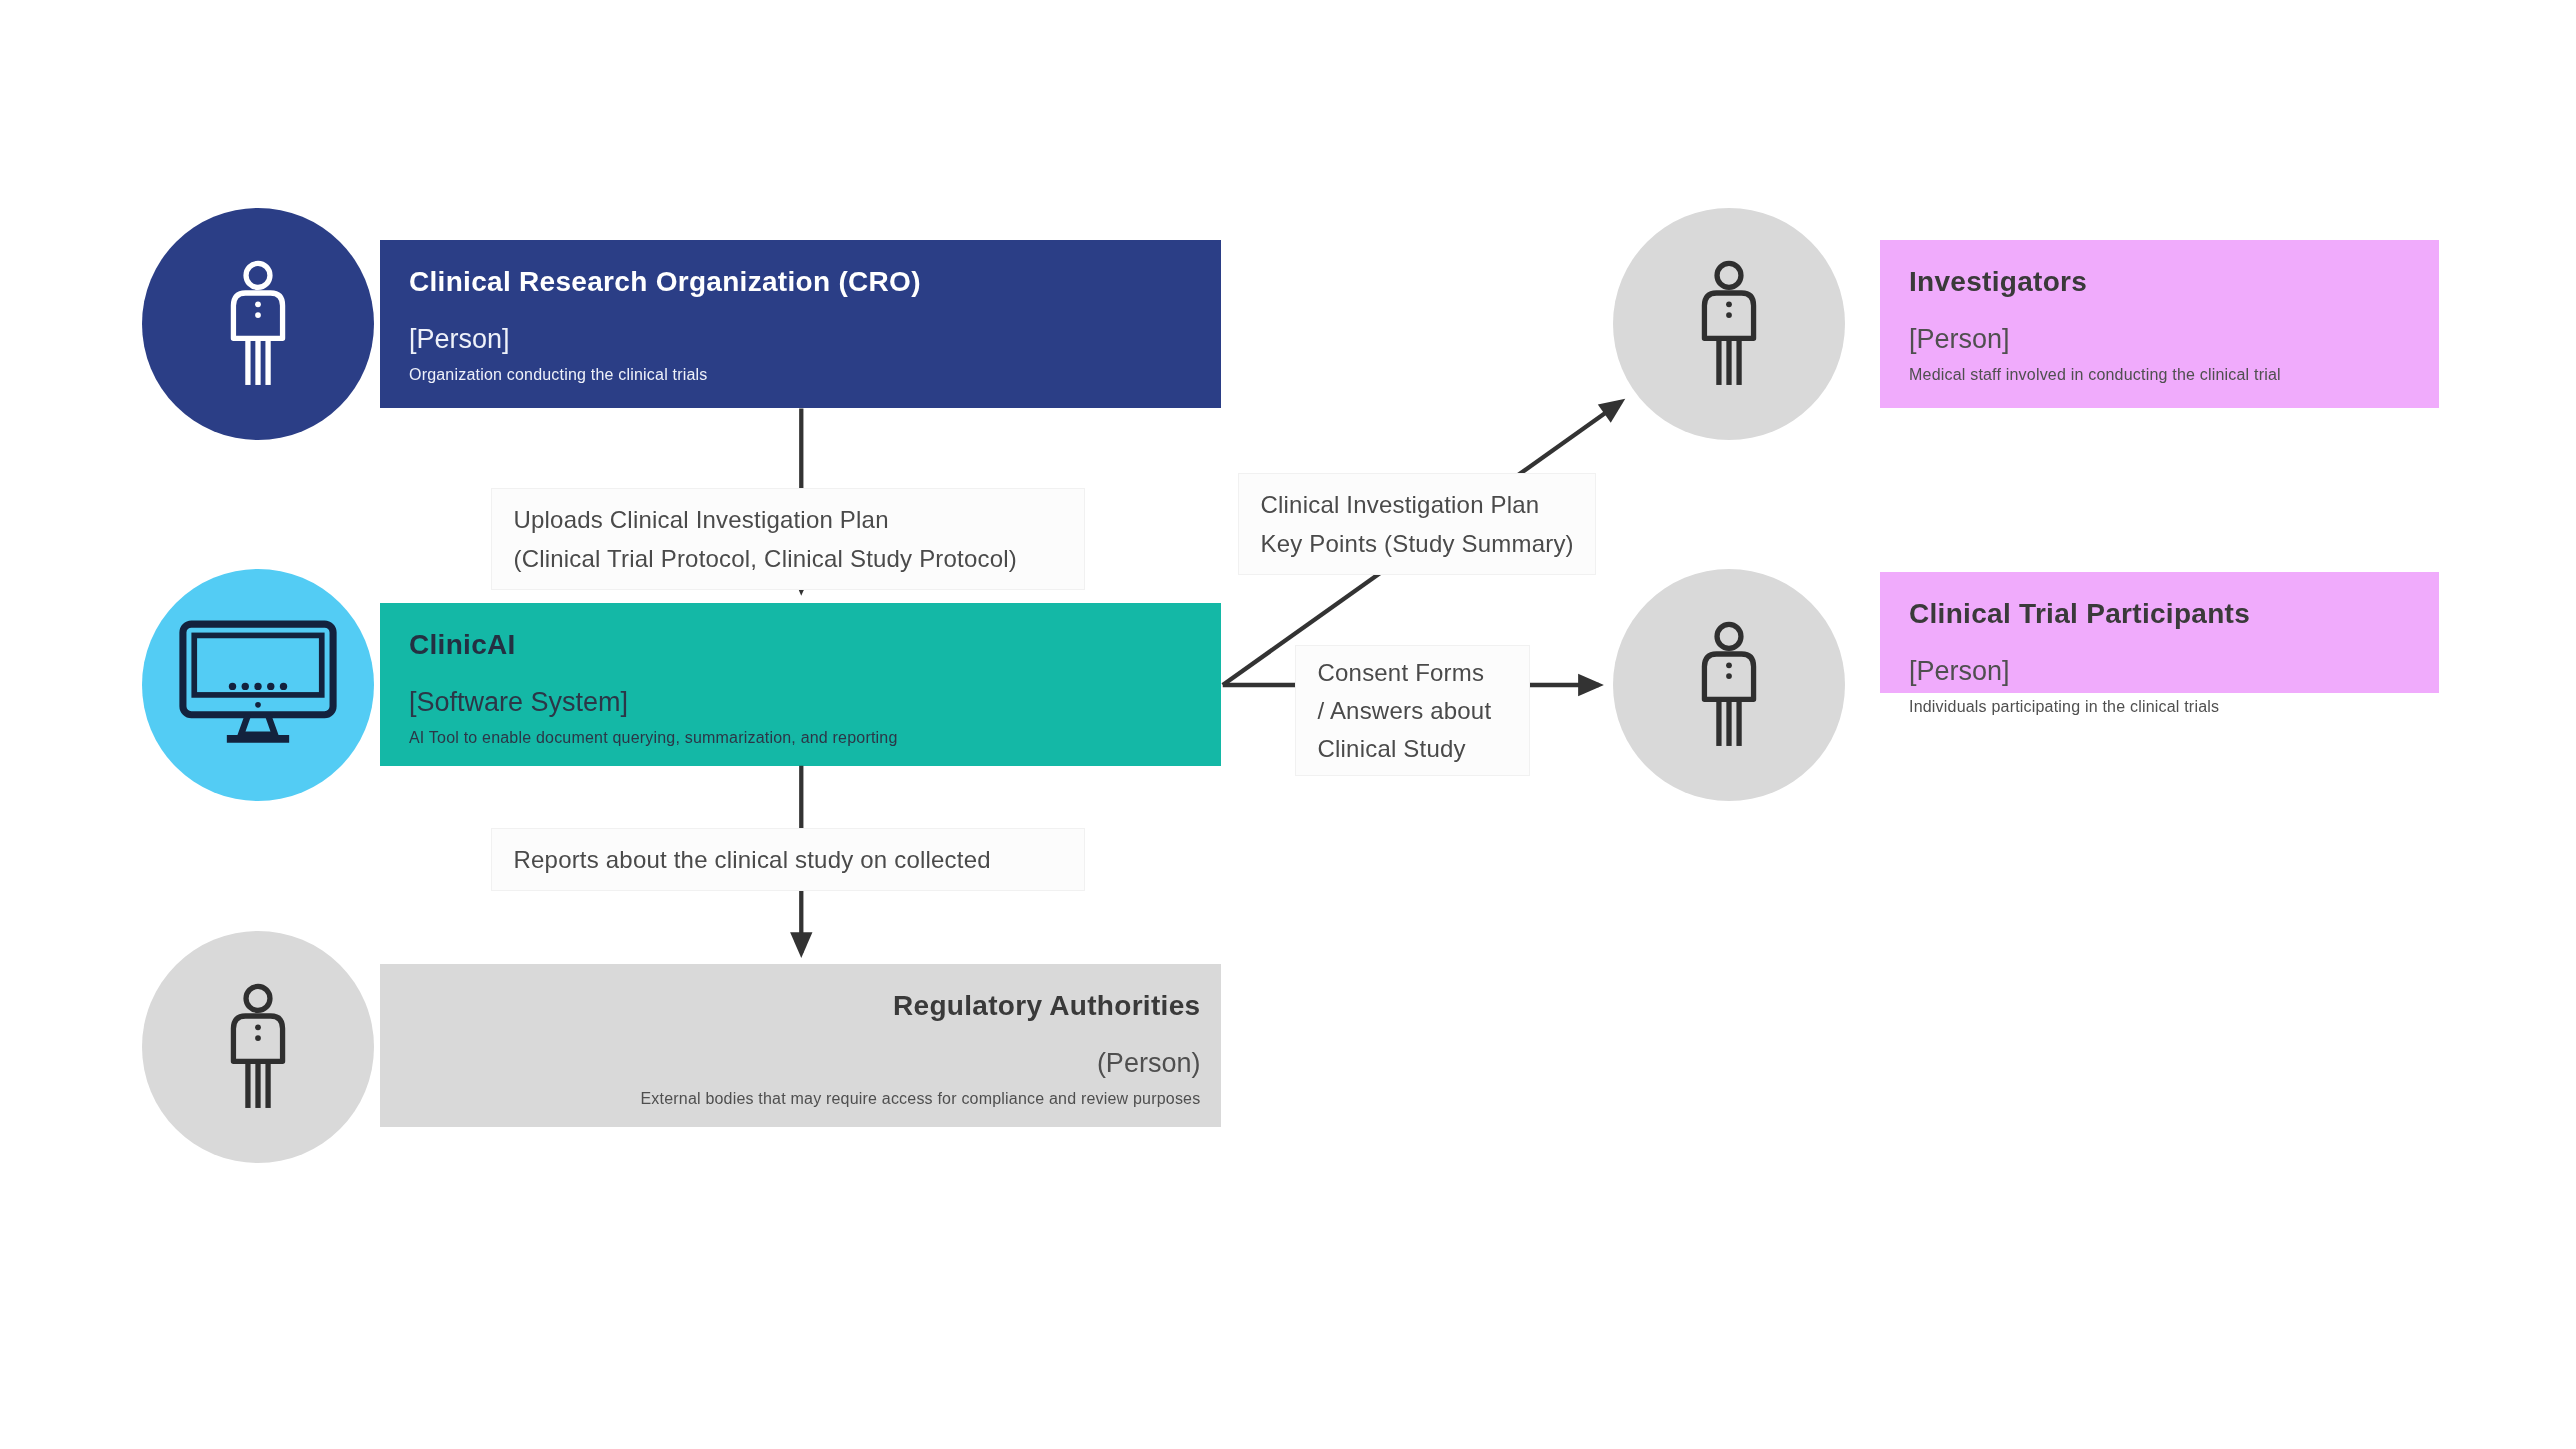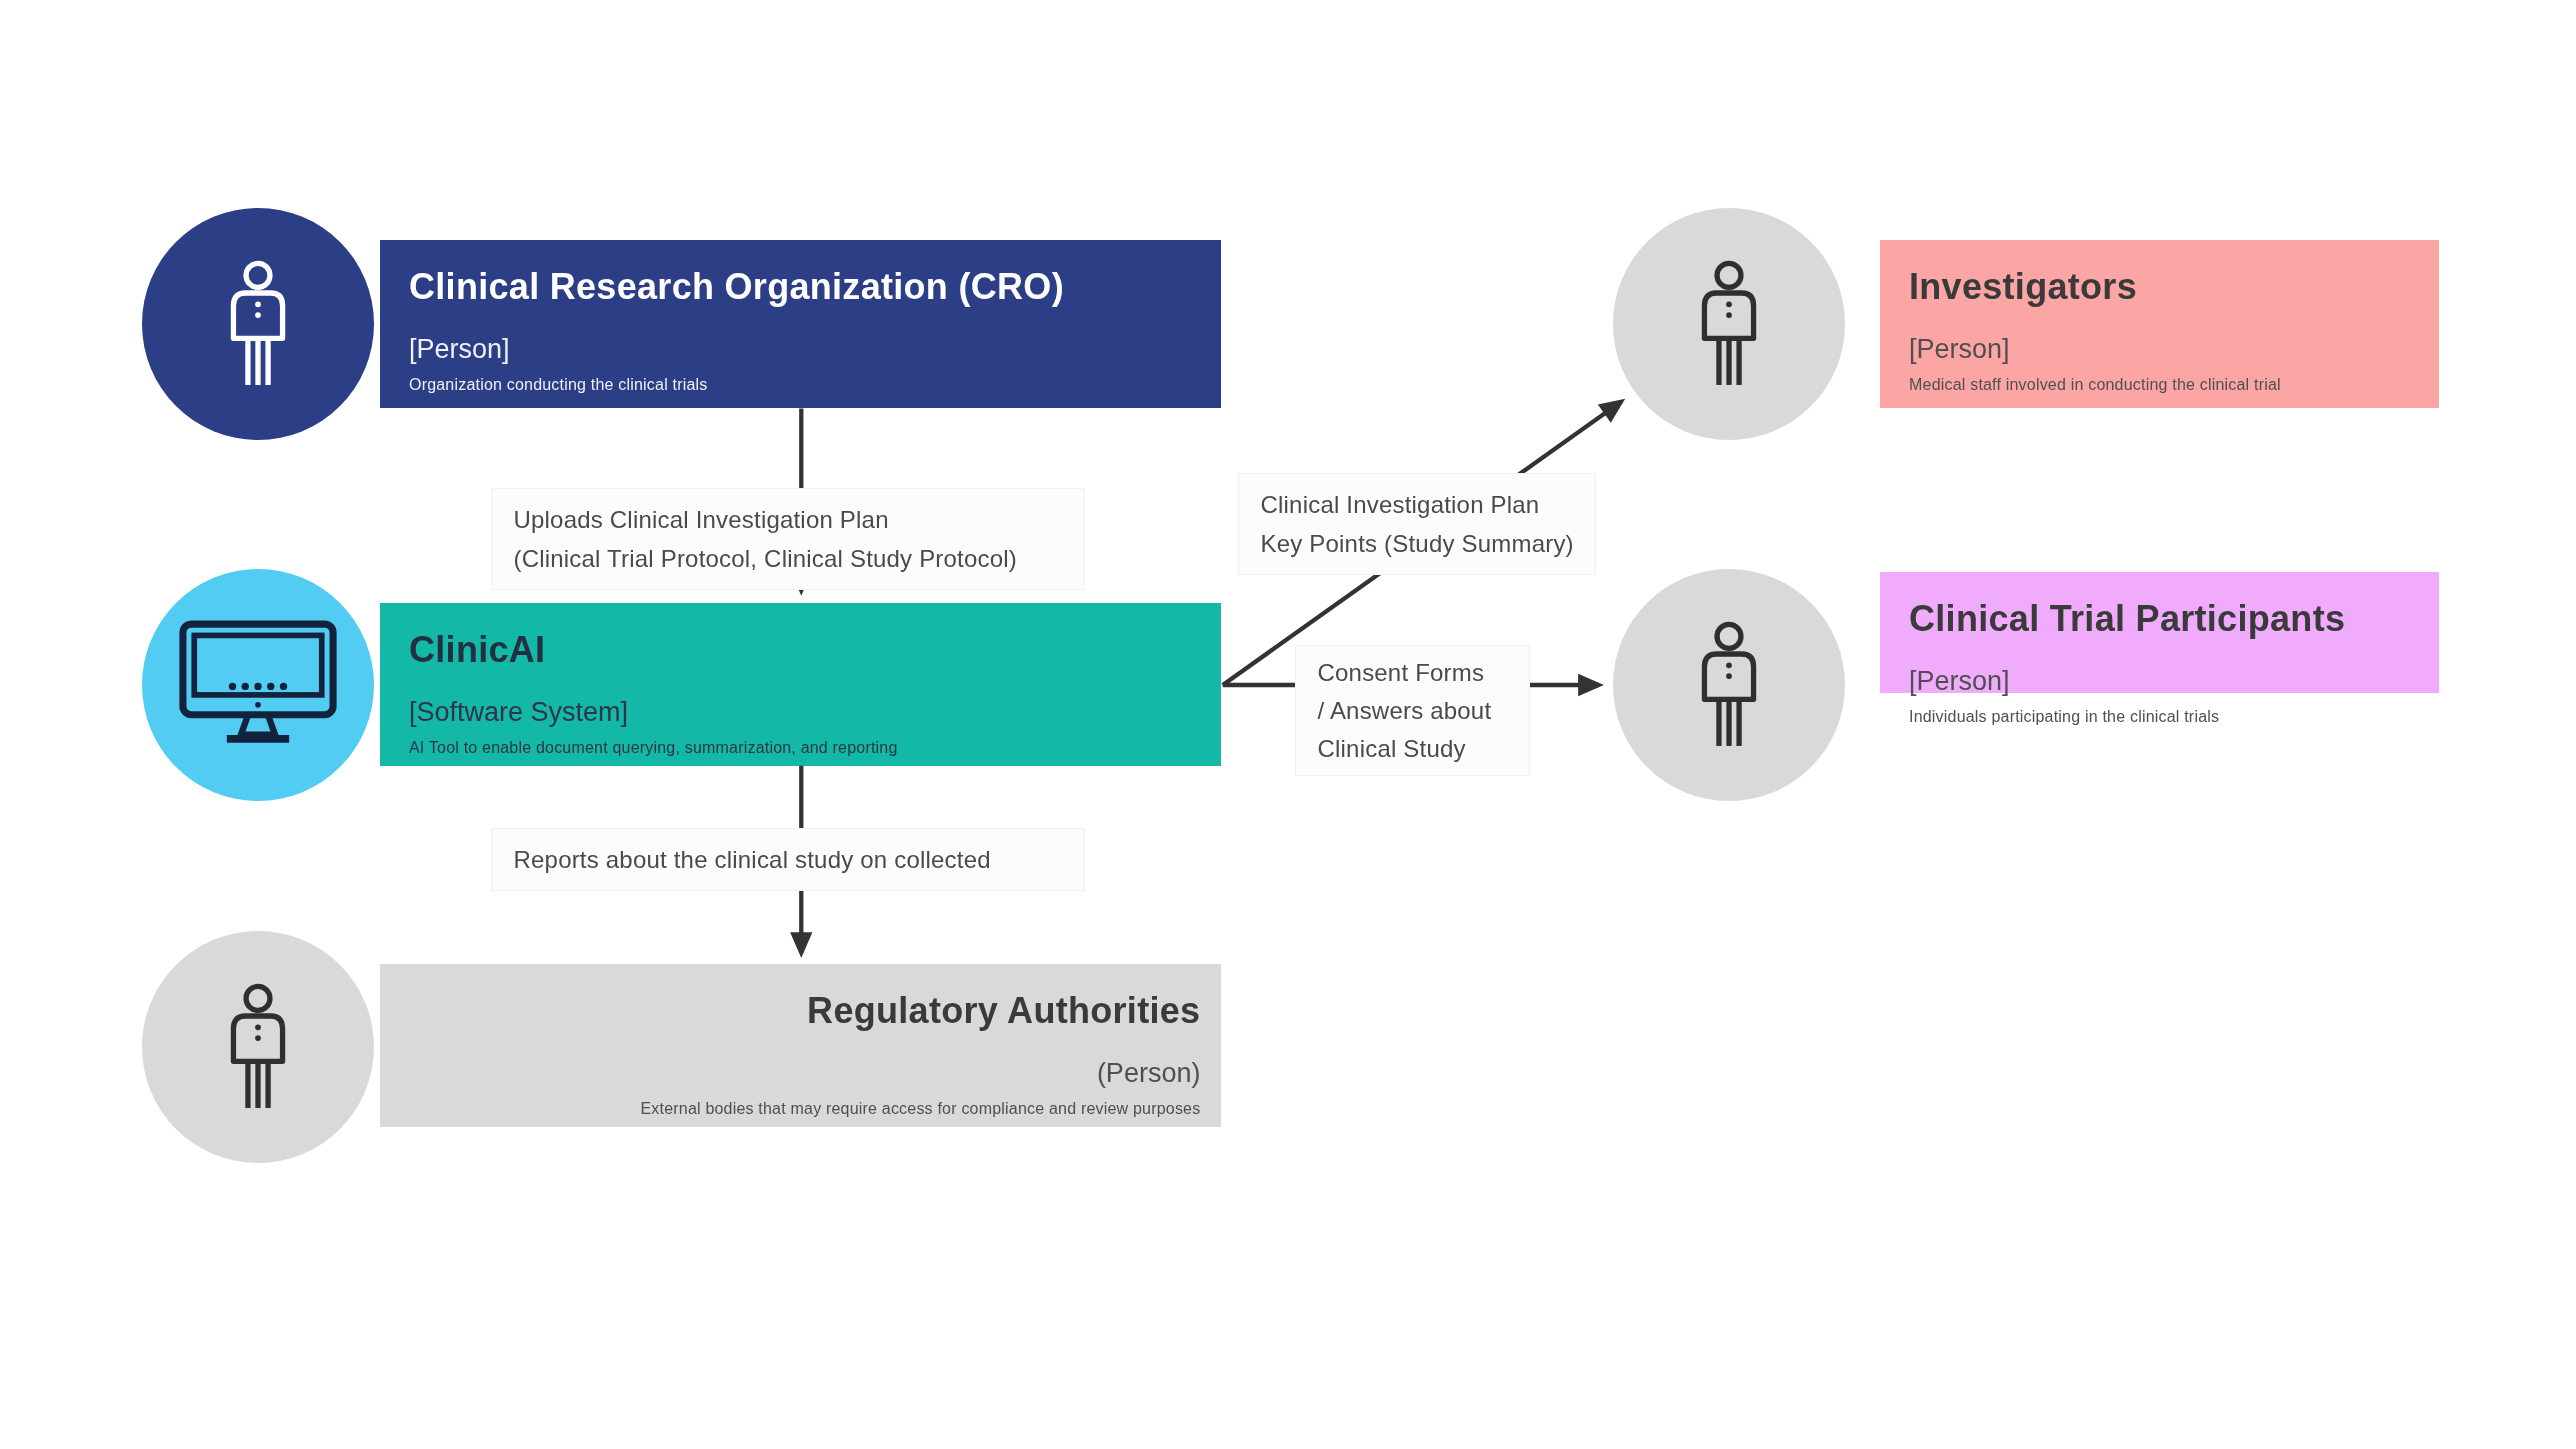--- a/index.html
+++ b/index.html
@@ -8,21 +8,21 @@
     font-family:"Liberation Sans", sans-serif;
   }
   .circle{
     position:absolute;width:232px;height:232px;border-radius:50%;
     display:flex;align-items:center;justify-content:center;z-index:1;
   }
   .node{
     position:absolute;box-sizing:border-box;z-index:2;
     padding:26px 20.6px 0 29px;
   }
-  .node-title{font-size:36px;font-weight:bold;letter-spacing:0.3px;white-space:nowrap;}
+  .node-title{font-size:28px;font-weight:bold;letter-spacing:0.3px;white-space:nowrap;}
   .node-type{font-size:27px;margin-top:26px;white-space:nowrap;}
   .node-desc{font-size:16px;margin-top:11px;white-space:nowrap;letter-spacing:0.2px;}
   .navy .node-title{color:#ffffff;}
   .navy .node-type,.navy .node-desc{color:#eef1f9;}
   .cyan .node-title{color:#243042;}
   .cyan .node-type,.cyan .node-desc{color:#2c3647;}
   .gray .node-title{color:#3a3a3a;}
   .gray .node-type,.gray .node-desc{color:#4f4f4f;}
   .edges{position:absolute;left:0;top:0;z-index:3;pointer-events:none;}
   .edge-label{
@@ -115,21 +115,21 @@
     <div class="node-type">[Software System]</div>
     <div class="node-desc">AI Tool to enable document querying, summarization, and reporting</div>
   </div>
 
   <div class="node gray" style="left: 380px; top: 964px; width: 841px; height: 163px; background-color: rgb(217, 217, 217); text-align: right;">
     <div class="node-title">Regulatory Authorities</div>
     <div class="node-type">(Person)</div>
     <div class="node-desc">External bodies that may require access for compliance and review purposes</div>
   </div>
 
-  <div class="node gray" style="left: 1880px; top: 240px; width: 559px; height: 168px; background-color: #fca5a5;">
+  <div class="node gray" style="left: 1880px; top: 240px; width: 559px; height: 168px; background-color: #f0abfc;">
     <div class="node-title">Investigators</div>
     <div class="node-type">[Person]</div>
     <div class="node-desc">Medical staff involved in conducting the clinical trial</div>
   </div>
 
   <div class="node gray" style="left: 1880px; top: 572px; width: 559px; height: 121px; background-color: #f0abfc;">
     <div class="node-title">Clinical Trial Participants</div>
     <div class="node-type">[Person]</div>
     <div class="node-desc">Individuals participating in the clinical trials</div>
   </div>

